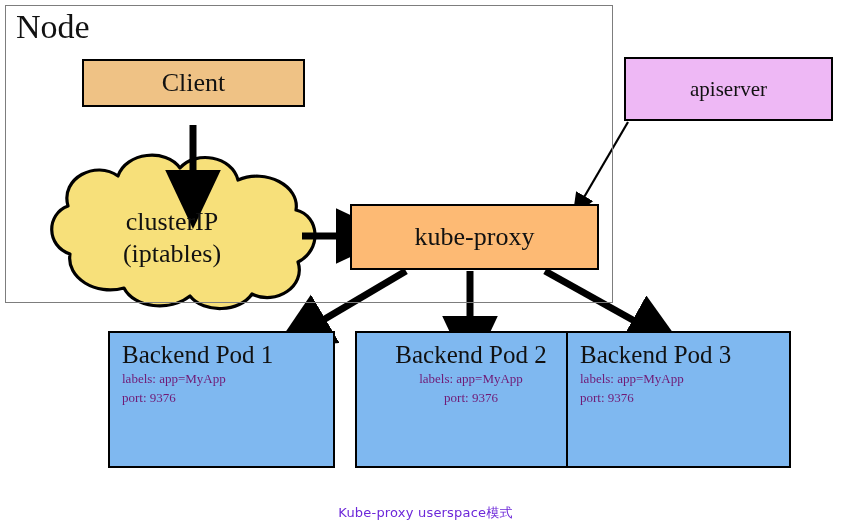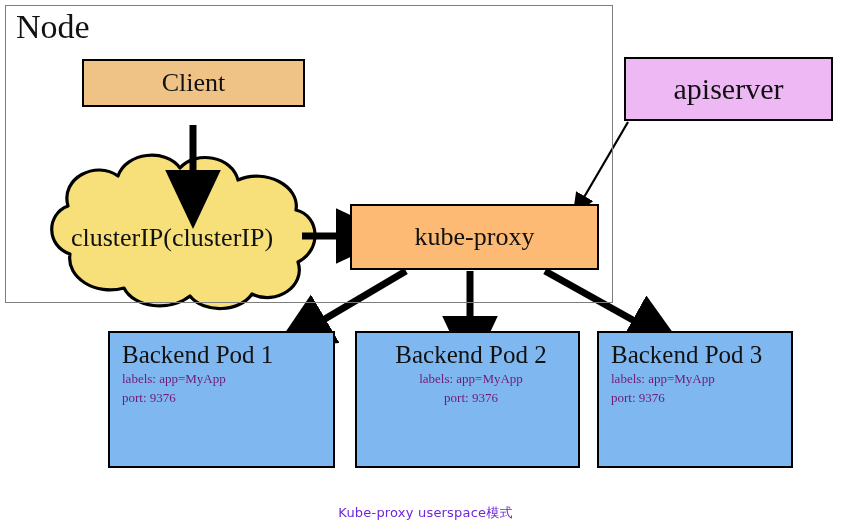--- a/index.html
+++ b/index.html
@@ -63,21 +63,21 @@
     background: #efc285;
     font-size: 26px;
   }
 
   .box-apiserver {
     left: 624px;
     top: 57px;
     width: 209px;
     height: 64px;
     background: #eeb8f5;
-    font-size: 30px;
+    font-size: 21px;
   }
 
   .box-kubeproxy {
     left: 350px;
     top: 204px;
     width: 249px;
     height: 66px;
     background: #fdba74;
     font-size: 26px;
   }
@@ -90,21 +90,21 @@
     width: 310px;
     height: 123px;
   }
   .cloud-text {
     position: absolute;
     left: 0;
     top: 0;
     width: 310px;
     height: 123px;
     display: flex;
-    flex-direction: row;
+    flex-direction: column;
     align-items: center;
     justify-content: center;
     padding-left: 6px;
     padding-bottom: 6px;
     box-sizing: border-box;
     font-size: 26px;
     line-height: 1.22;
     color: #111;
     pointer-events: none;
   }
@@ -115,21 +115,21 @@
     top: 331px;
     height: 137px;
     background: #7fb8f0;
     border: 2.5px solid #000;
     box-sizing: border-box;
     padding: 6px 5px 0 12px;
     display: block;
   }
   .pod-1 { left: 108px; width: 227px; }
   .pod-2 { left: 355px; width: 225px; text-align: center; }
-  .pod-3 { left: 597px; width: 196px; }
+  .pod-3 { left: 566px; width: 225px; }
 
   .pod-title {
     font-size: 25px;
     line-height: 1.25;
     color: #111;
     white-space: nowrap;
   }
   .pod-line {
     font-size: 13px;
     line-height: 1.42;
@@ -216,21 +216,21 @@
     <span>apiserver</span>
   </div>
 
   <div class="box box-kubeproxy">
     <span>kube-proxy</span>
   </div>
 
   <div class="cloud-wrap">
     <div class="cloud-text">
       <div>clusterIP</div>
-      <div>(clusterIP)</div>
+      <div>(iptables)</div>
     </div>
   </div>
 
   <div class="pod pod-1">
     <div class="pod-title">Backend Pod 1</div>
     <div class="pod-line">labels: app=MyApp</div>
     <div class="pod-line">port: 9376</div>
   </div>
 
   <div class="pod pod-2">

